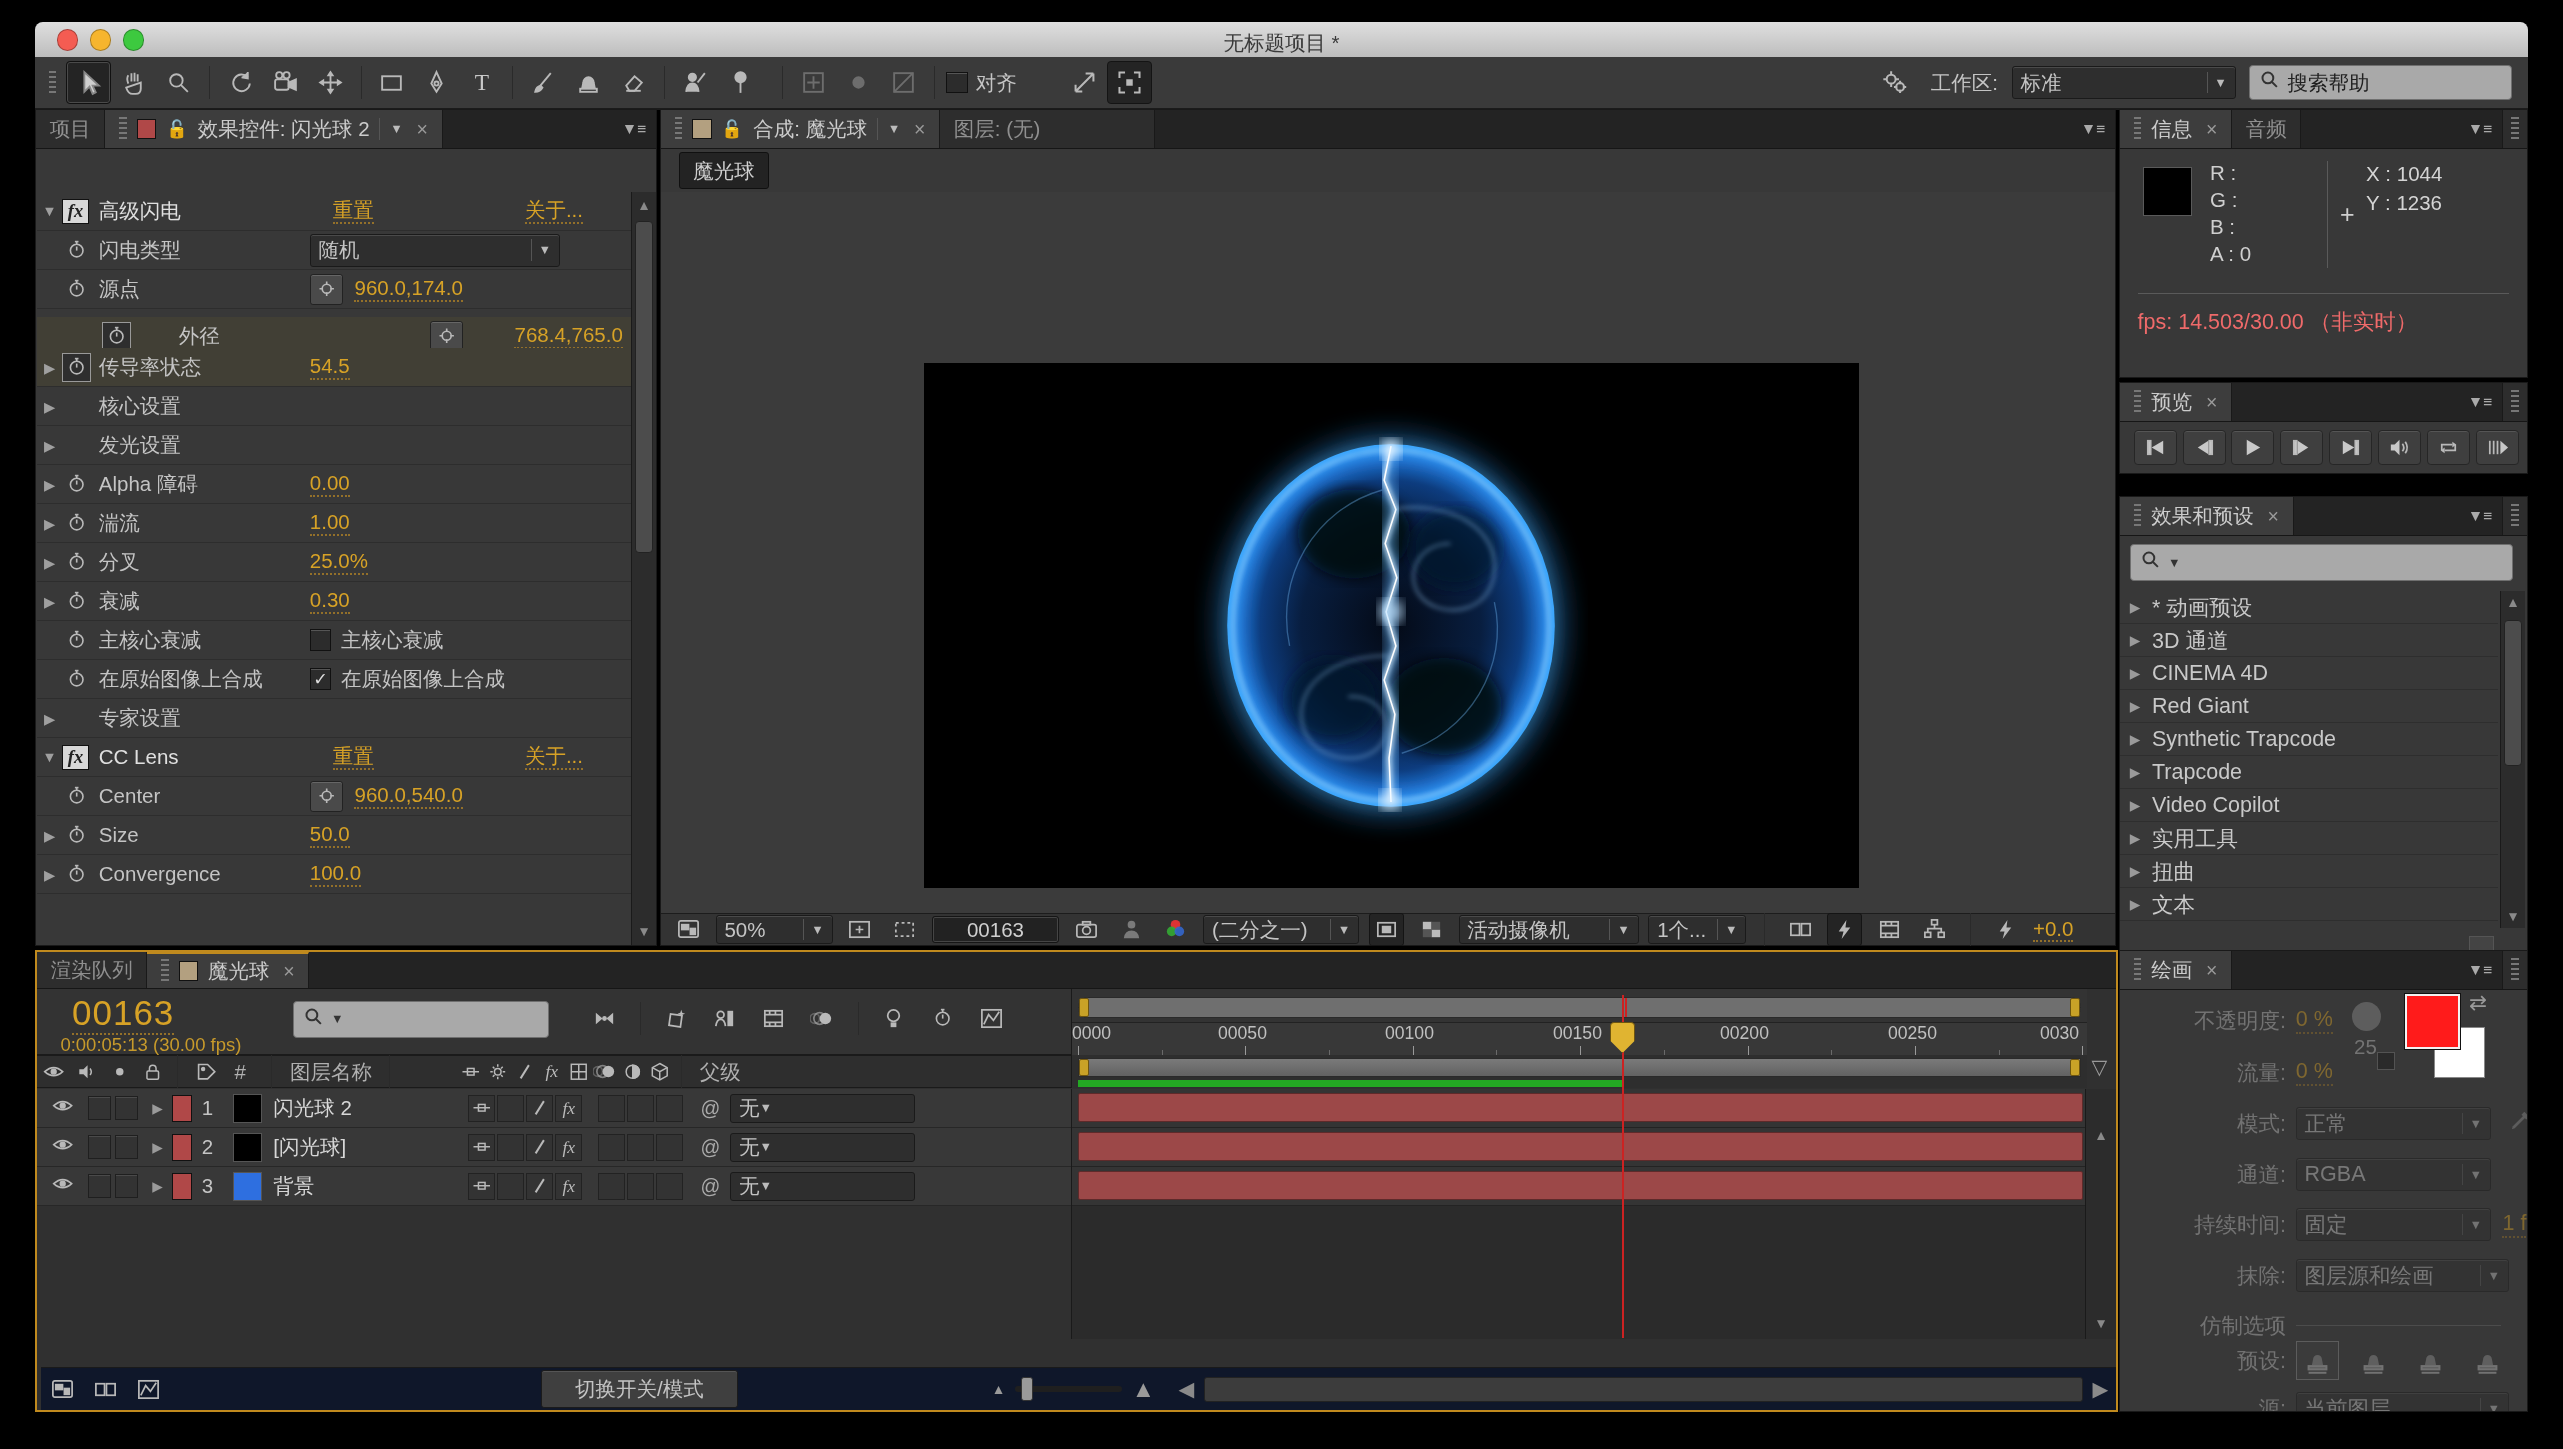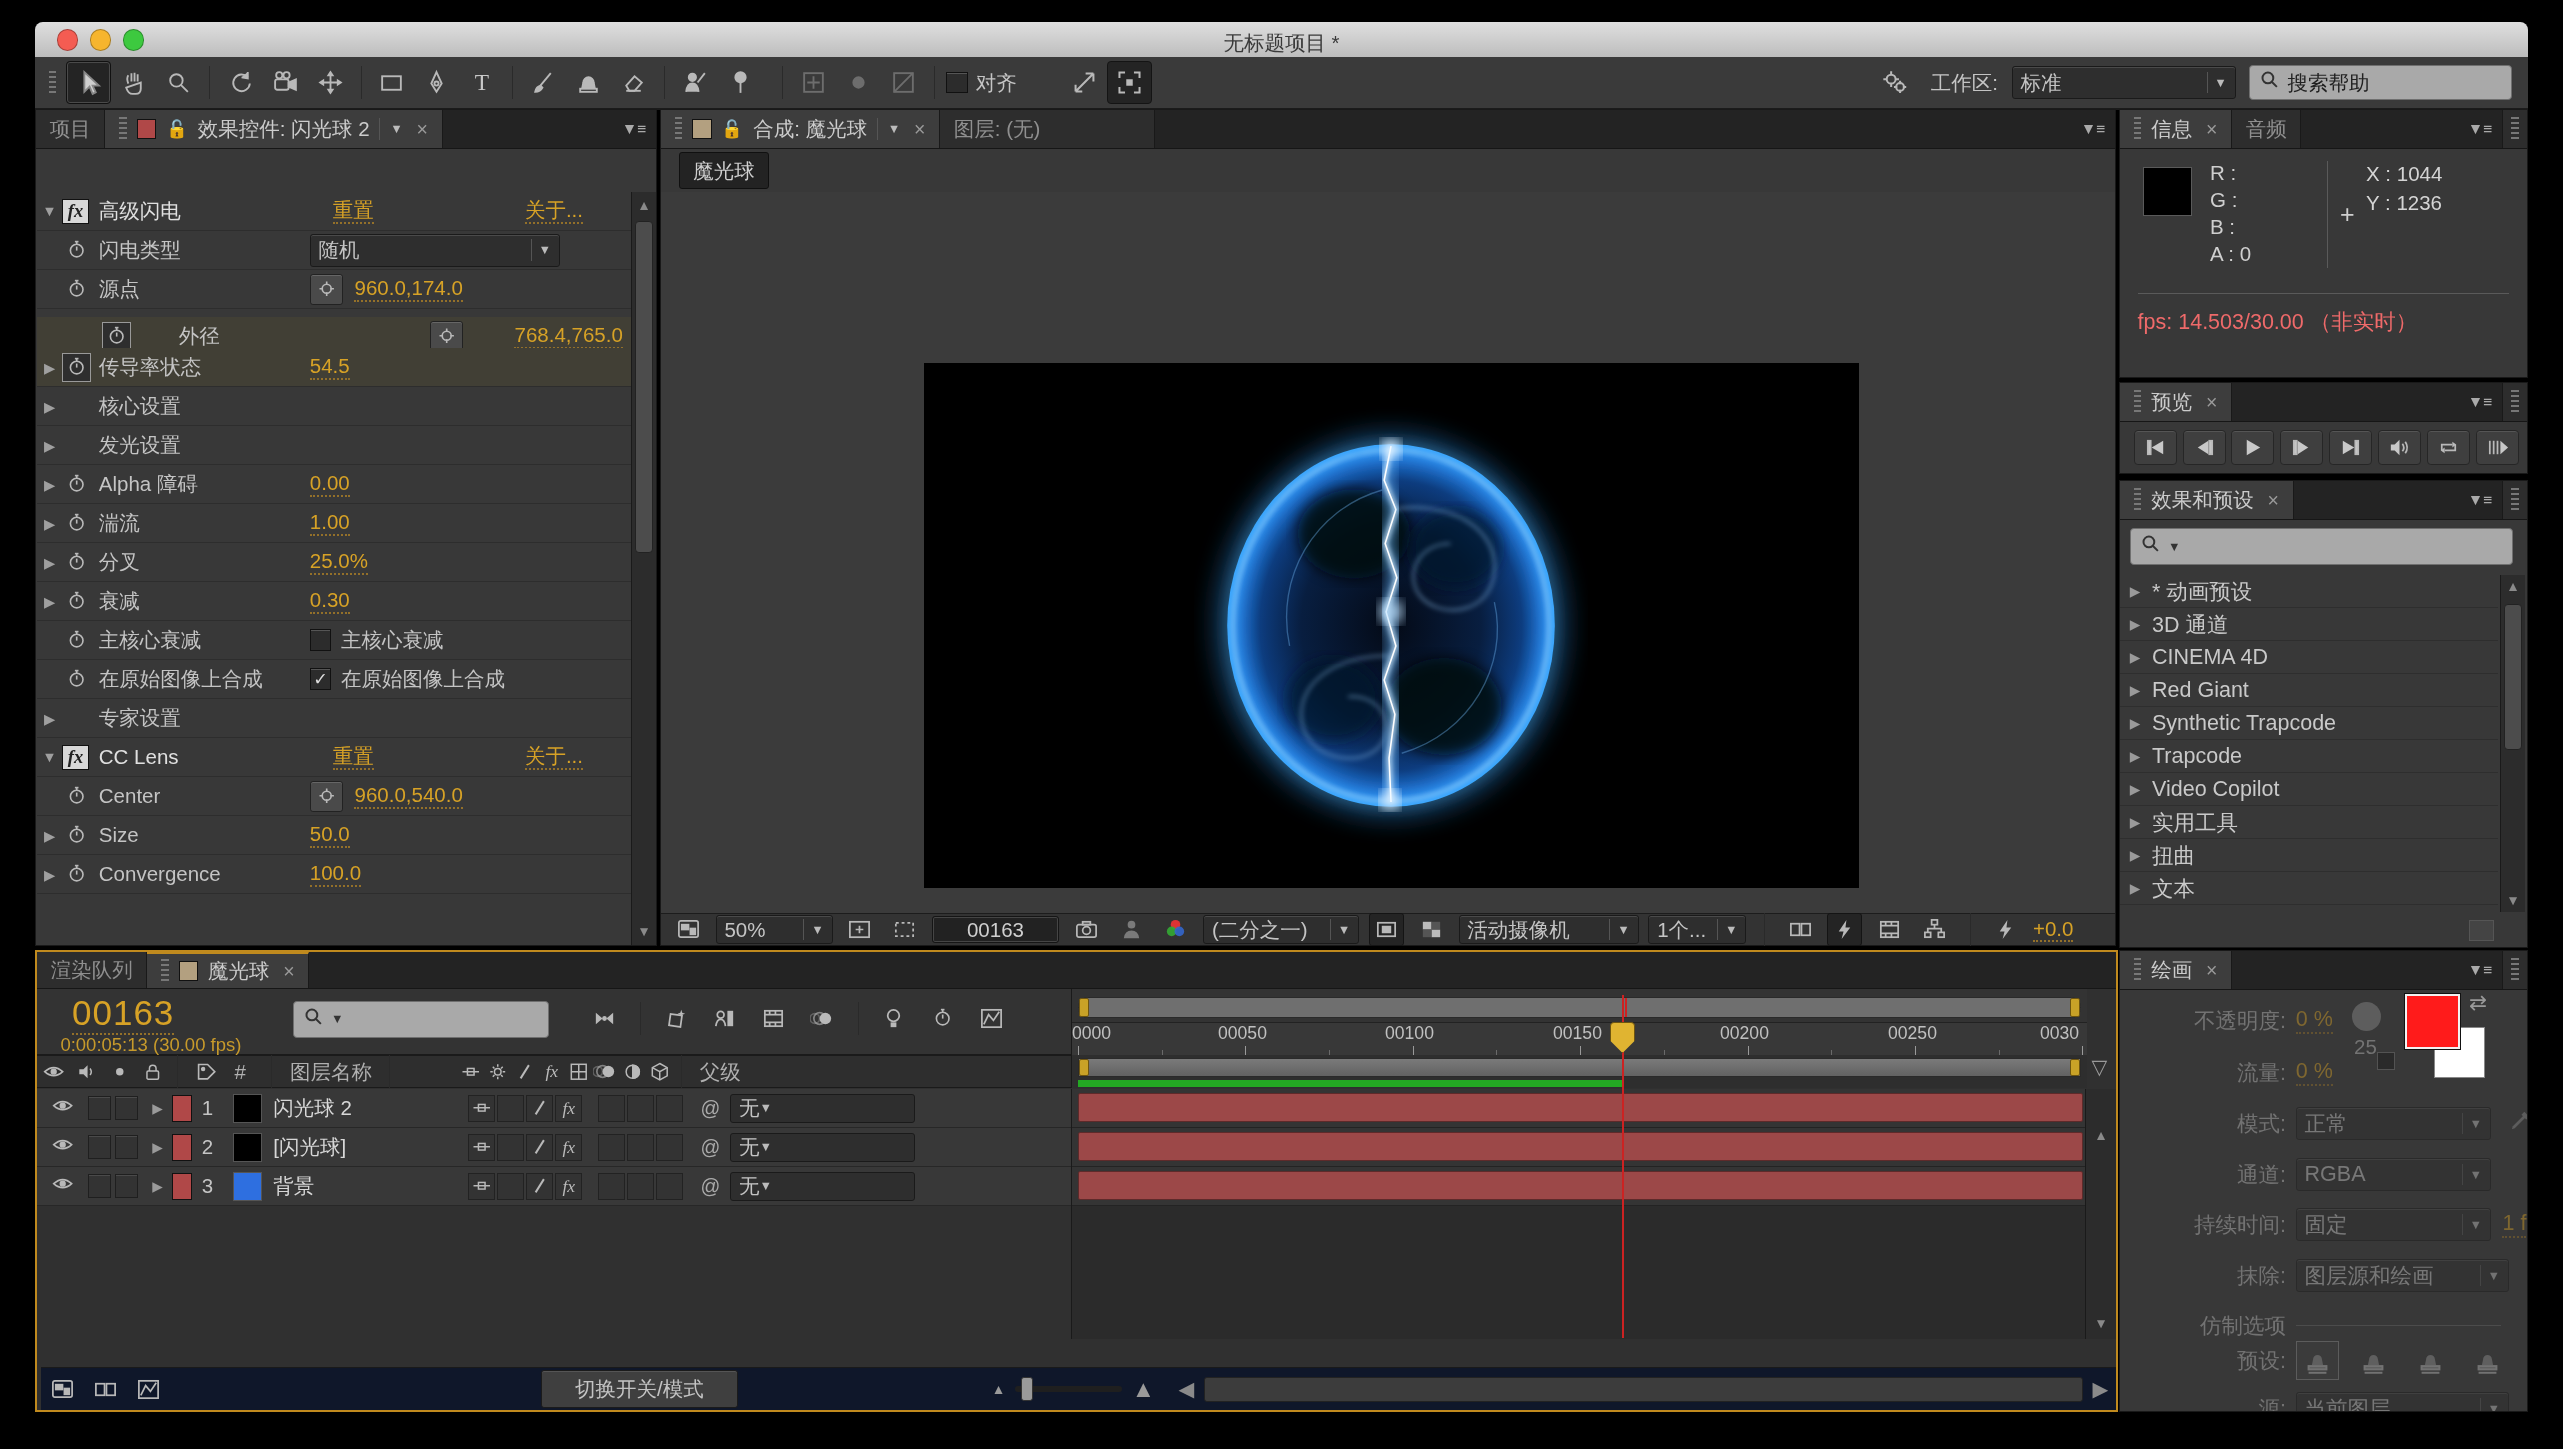--- a/index.html
+++ b/index.html
@@ -753,21 +753,21 @@
           <svg width="25" height="25" viewBox="0 0 26 26" fill="none" stroke="#b9b9b9" stroke-width="1.8">
             <line x1="5" y1="6" x2="5" y2="20"></line>
             <line x1="9" y1="6" x2="9" y2="20"></line>
             <line x1="13" y1="6" x2="13" y2="20"></line>
             <path d="M16 6 L24 13 L16 20 Z" fill="#c8c8c8" stroke="none"></path>
           </svg>
         </span>
       </div>
   </div>
 
-  <div class="panel" style="left:2119px;top:480px;width:409px;height:468px">
+  <div class="panel" style="left:2119px;top:496px;width:409px;height:468px">
     <div class="tabbar">
       <div class="tab active">
           <span class="grip"></span>
           <span>效果和预设</span>
           <span class="tabx">×</span>
         </div>
       <div class="menuicn">▼≡</div>
       <div class="dock">
           <span class="grip"></span>
         </div>

